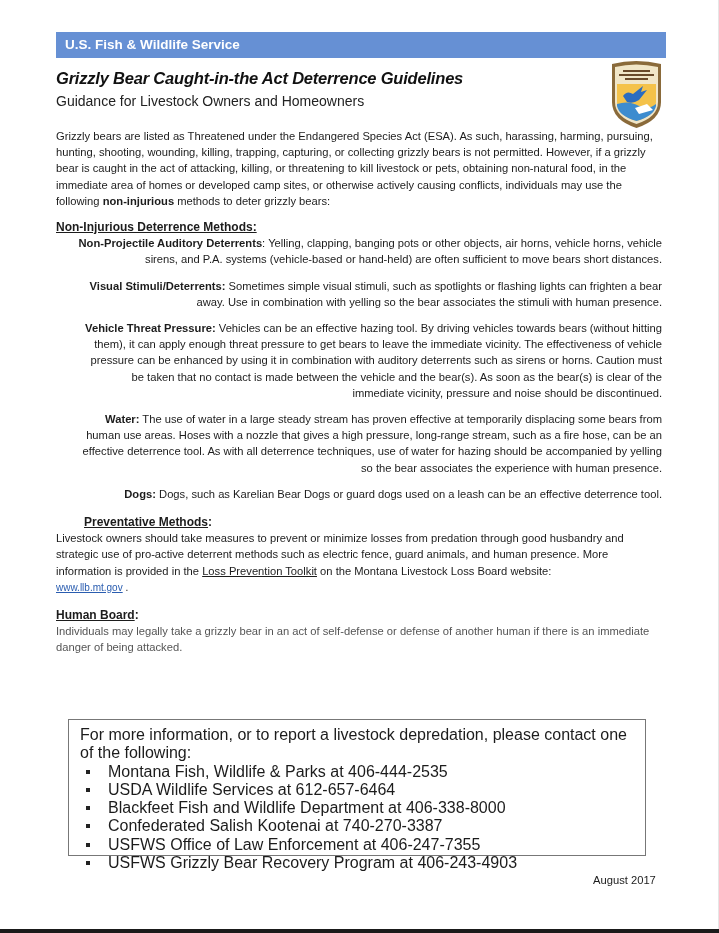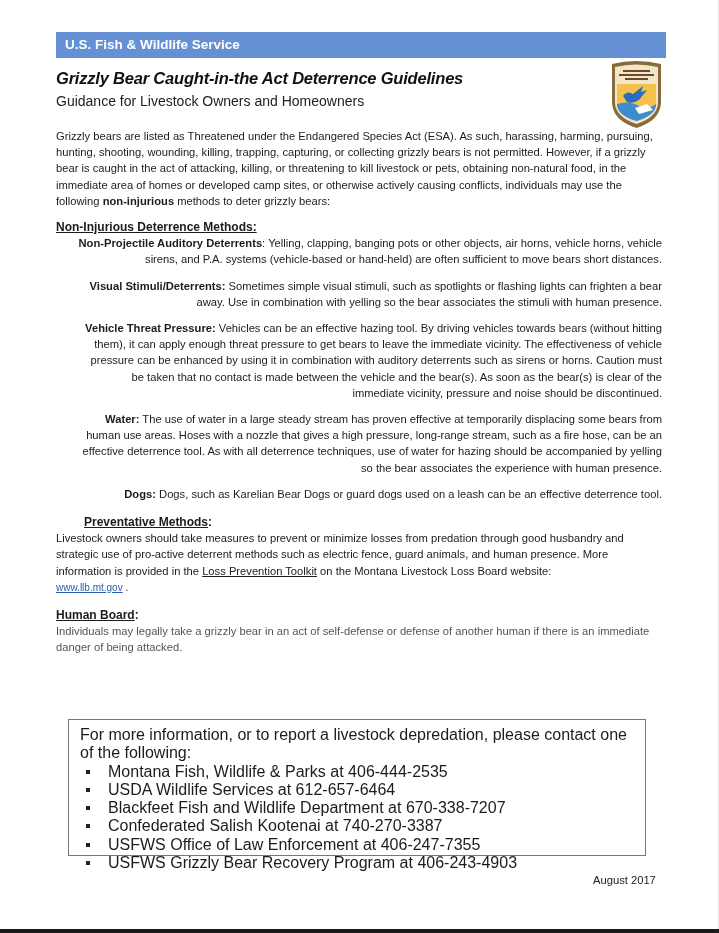--- a/index.html
+++ b/index.html
@@ -122,21 +122,21 @@
 
     <div class="section-heading" style="margin-top:11px;"><span class="u">Human Board</span><span>:</span></div>
     <p class="para muted">Individuals may legally take a grizzly bear in an act of self-defense or defense of another human if there is an immediate danger of being attacked.</p>
   </div>
 
   <div class="contact-box">
     <div>For more information, or to report a livestock depredation, please contact one of the following:</div>
     <ul class="contact-list">
       <li><span class="bullet"></span><span>Montana Fish, Wildlife &amp; Parks at 406-444-2535</span></li>
       <li><span class="bullet"></span><span>USDA Wildlife Services at 612-657-6464</span></li>
-      <li><span class="bullet"></span><span>Blackfeet Fish and Wildlife Department at 670-338-7207</span></li>
+      <li><span class="bullet"></span><span>Blackfeet Fish and Wildlife Department at 406-338-8000</span></li>
       <li><span class="bullet"></span><span>Confederated Salish Kootenai at 740-270-3387</span></li>
       <li><span class="bullet"></span><span>USFWS Office of Law Enforcement at  406-247-7355</span></li>
       <li><span class="bullet"></span><span>USFWS Grizzly Bear Recovery Program at 406-243-4903</span></li>
     </ul>
   </div>
 
   <div class="date">August 2017</div>
 
   <div class="bottom-bar"></div>
 </div>

